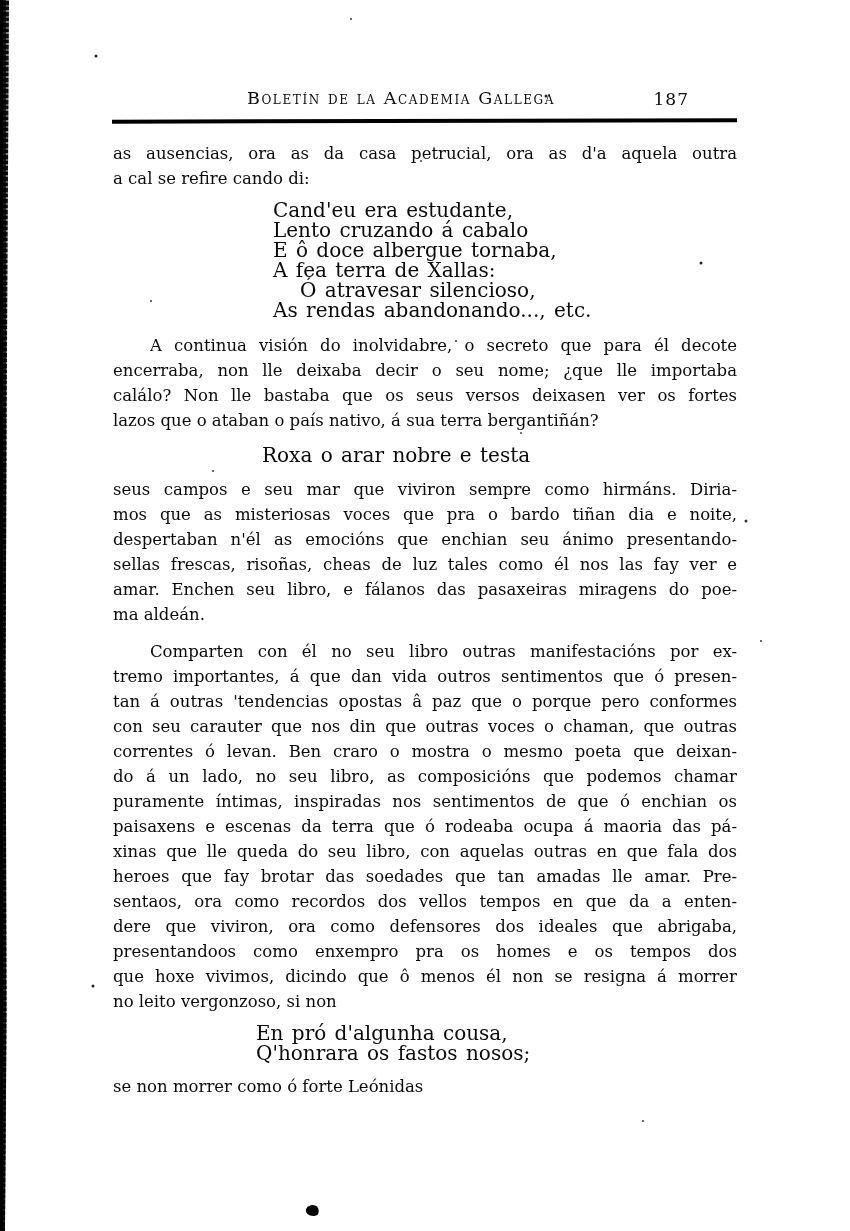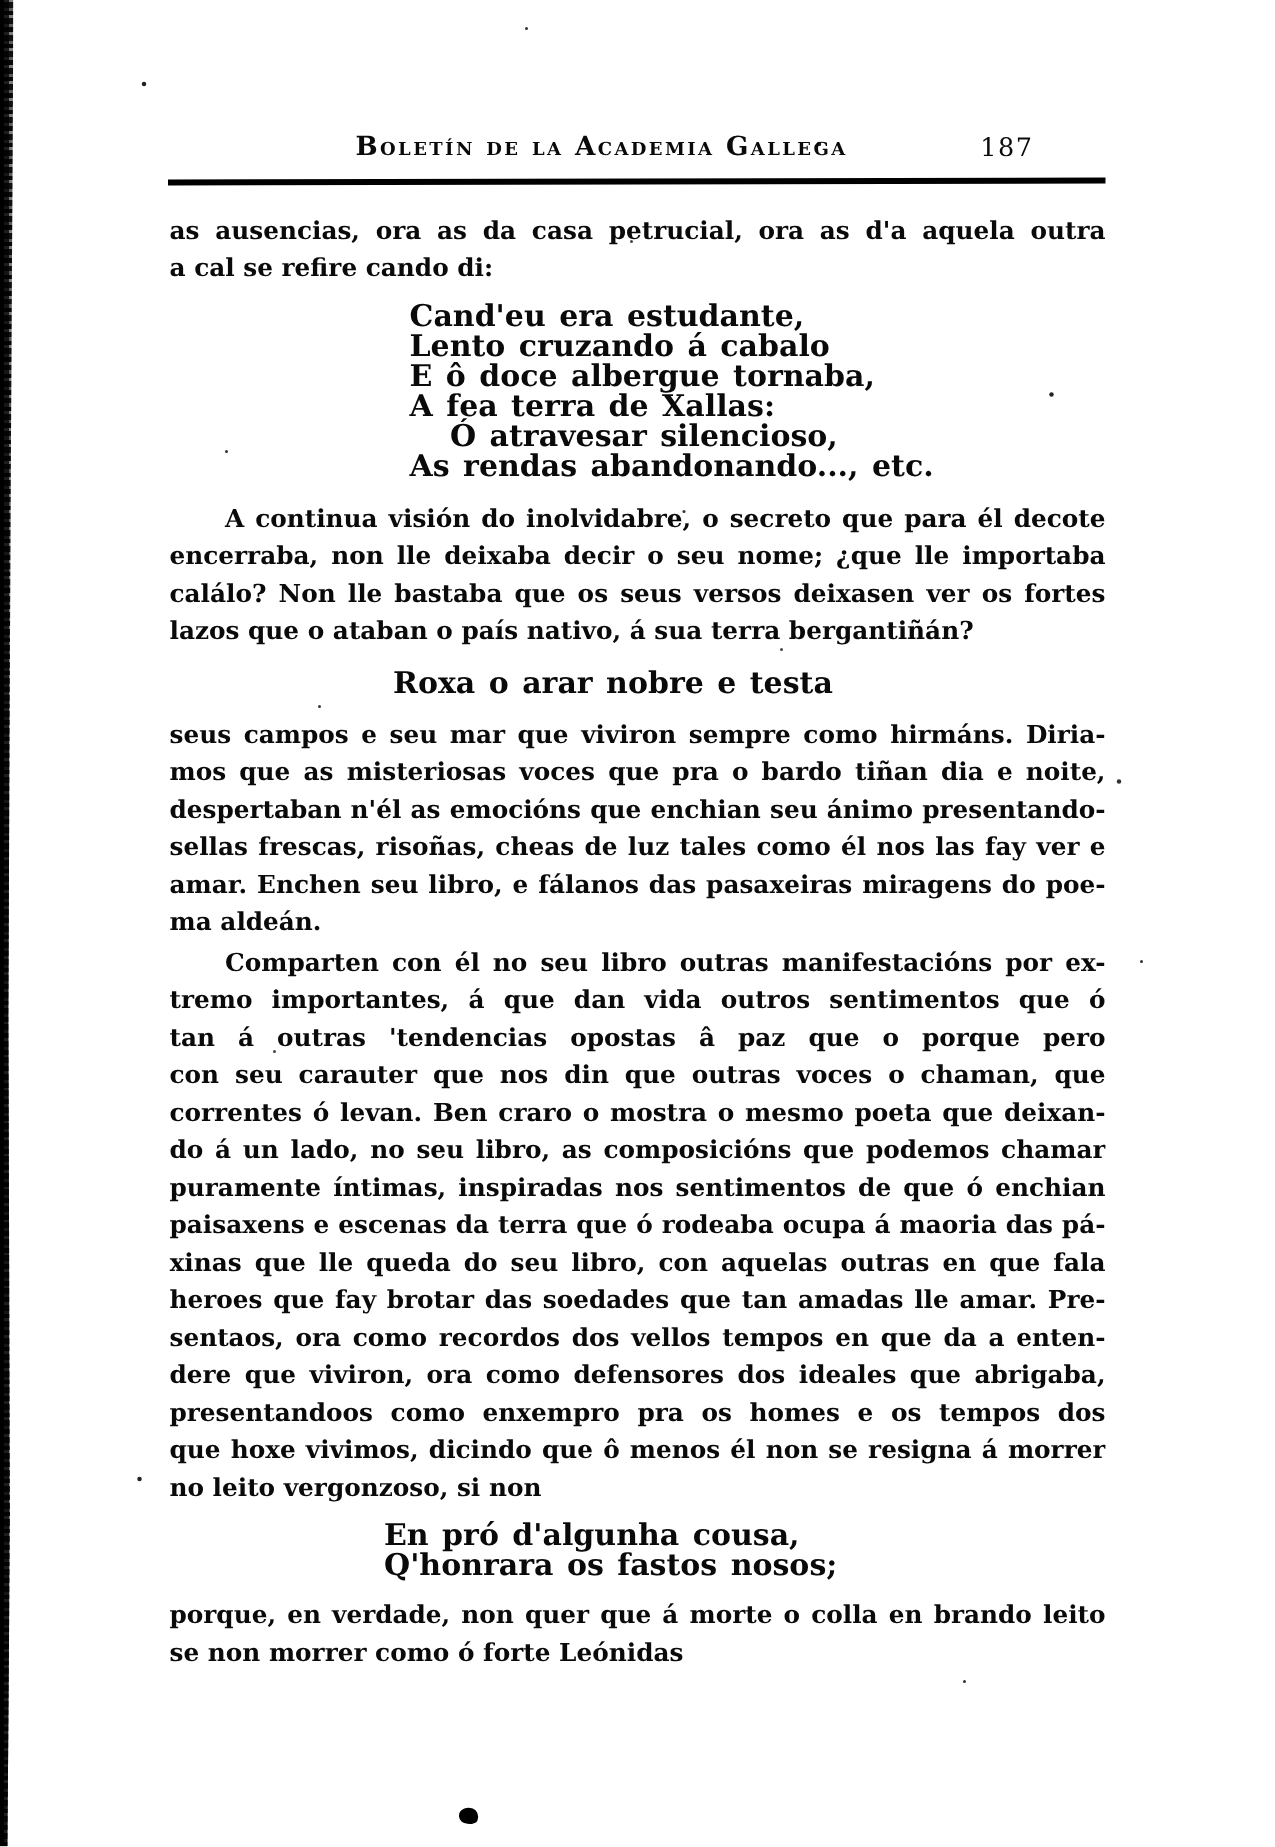--- a/index.html
+++ b/index.html
@@ -34,35 +34,35 @@
       182px 700px 0 0 #444, 760px 640px 0 0 #333, 92px 985px 0 0.5px #222,
       642px 1120px 0 0 #333, 455px 340px 0 0 #333, 605px 592px 0 0 #444;
   }
 
   .header {
     position: absolute; left: 113px; top: 88px; width: 624px; height: 24px;
   }
   .header-title {
     position: absolute; left: 0; right: 0; top: 0;
     text-align: center; transform: translateX(-24px);
-    font-variant: small-caps; font-weight: bold;
+    font-variant: small-caps; font-weight: normal;
     font-size: 17.5px; letter-spacing: 1.6px; white-space: nowrap;
   }
   .page-number {
     position: absolute; right: 48px; top: 1px;
     font-size: 17px; letter-spacing: 1px;
   }
   .header-rule {
     position: absolute; left: 112px; top: 119px; width: 625px; height: 4px;
     background: #000;
     transform: rotate(-0.12deg);
   }
 
   .page-body {
-    position: absolute; left: 113px; top: 141px; width: 624px; font-weight: bold;
+    position: absolute; left: 113px; top: 141px; width: 624px;
   }
 
   .para { margin: 0; }
   .p-line {
     height: 25px; line-height: 25px;
     font-size: 16.5px;
     overflow: hidden;
     text-align: justify;
   }
   .p-line::after { content: ""; display: inline-block; width: 100%; height: 0; }
@@ -75,21 +75,21 @@
     height: 20px; line-height: 20px;
     font-size: 20px;
     white-space: nowrap;
     word-spacing: 2px;
   }
   .verse.v-a { padding-left: 160px; margin-top: 9px;  margin-bottom: 13px; }
   .verse.v-b { padding-left: 149px; margin-top: 12px; margin-bottom: 12px; }
   .verse.v-c { padding-left: 143px; margin-top: 9px;  margin-bottom: 11px; }
   .v-line.v-indent { padding-left: 27px; }
 
-  .para.gap-s { margin-top: 2px; }
+  .para.gap-s { margin-top: 12px; }
   .para.gap-m { margin-top: 10px; }
 
   .ink-blot {
     position: absolute; left: 306px; top: 1205px;
     width: 13px; height: 11px; background: #000;
     border-radius: 58% 42% 60% 40% / 55% 60% 40% 45%;
     transform: rotate(18deg);
   }
 </style>
 </head>
@@ -157,19 +157,18 @@
     <div class="p-line">que hoxe vivimos, dicindo que ô menos él non se resigna á morrer</div>
     <div class="p-line last">no leito vergonzoso, si non</div>
   </div>
 
   <div class="verse v-c">
     <div class="v-line">En pró d'algunha cousa,</div>
     <div class="v-line">Q'honrara os fastos nosos;</div>
   </div>
 
   <div class="para gap-m">
-    <div class="p-line">porque, en verdade, non quer que á morte o colla en brando leito</div>
     <div class="p-line last">se non morrer como ó forte Leónidas</div>
   </div>
 
 </div>
 
 <div class="ink-blot"></div>
 
 </body></html>

